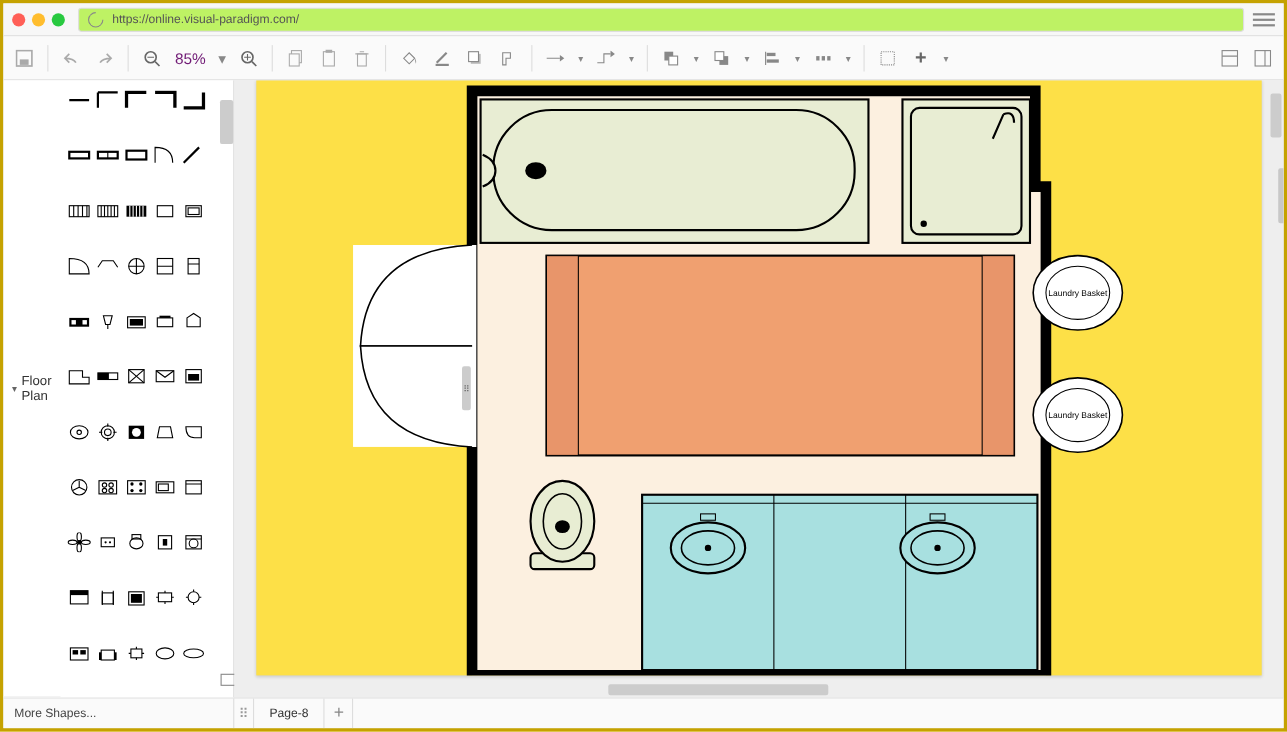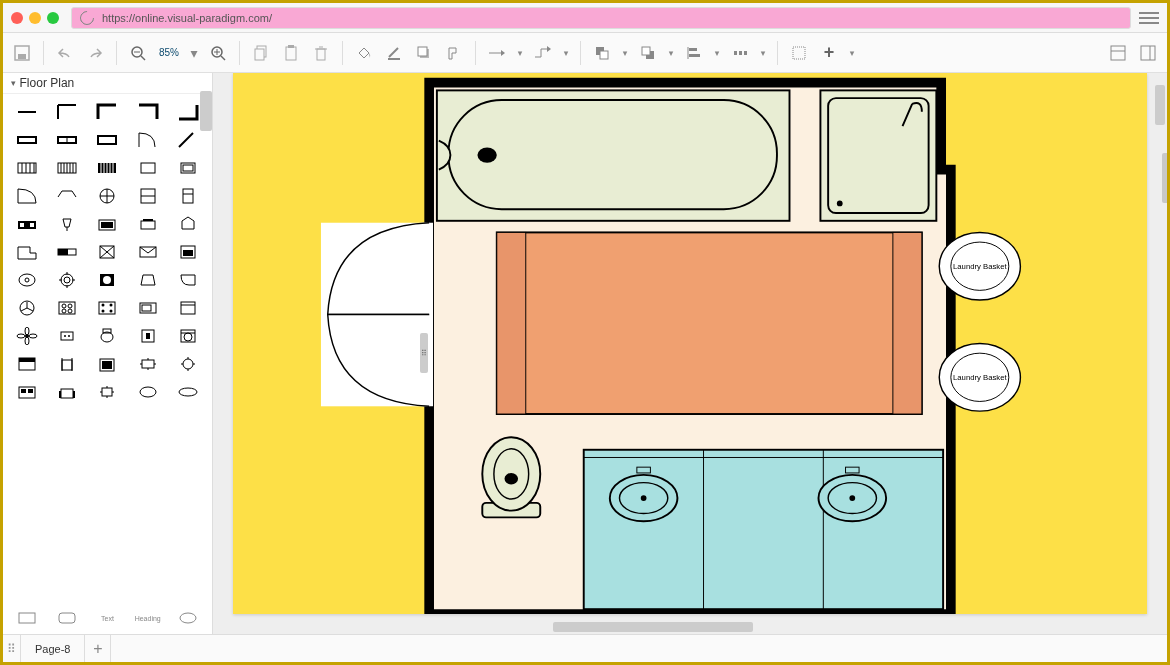--- a/index.html
+++ b/index.html
@@ -1,30 +1,30 @@
 <!DOCTYPE html>
 <html><head>
 <meta charset="utf-8">
 <style>
 *{box-sizing:border-box;margin:0;padding:0;font-family:Arial,Helvetica,sans-serif}
 body{width:1170px;height:665px;border:3px solid #c5a200;background:#eee;overflow:hidden;position:relative}
 .addrbar{height:30px;background:#f7f7f7;display:flex;align-items:center;padding:0 8px;border-bottom:1px solid #ddd}
 .traffic{display:flex;gap:6px;margin-right:12px}
 .dot{width:12px;height:12px;border-radius:50%}
 .dot.r{background:#ff5f57}.dot.y{background:#ffbd2e}.dot.g{background:#28c940}
-.addr-field{flex:1;background:#f9a8d4;border:1px solid #ddd;border-radius:3px;height:22px;display:flex;align-items:center;padding:0 8px;font-size:11px;color:#555;gap:8px}
+.addr-field{flex:1;background:#bef264;border:1px solid #ddd;border-radius:3px;height:22px;display:flex;align-items:center;padding:0 8px;font-size:11px;color:#555;gap:8px}
 .reload{width:14px;height:14px;border:1.5px solid #888;border-radius:50%;border-top-color:transparent;transform:rotate(45deg);position:relative}
 .hamb{width:20px;display:flex;flex-direction:column;gap:3px;margin-left:8px}
 .hamb span{height:2px;background:#888}
 .toolbar{height:40px;background:#fafafa;border-bottom:1px solid #e0e0e0;display:flex;align-items:center;padding:0 6px;gap:4px}
 .tbar-sep{width:1px;height:24px;background:#ddd;margin:0 4px}
 .tbtn{width:26px;height:26px;display:flex;align-items:center;justify-content:center;color:#888;font-size:14px;cursor:pointer;border-radius:2px}
-.zoom-lbl{font-size:10px;color:#0c4a6e;margin:0 4px}
+.zoom-lbl{font-size:14px;color:#701a75;margin:0 4px}
 .main{display:flex;height:calc(100% - 30px - 40px - 28px)}
-.sidebar{width:210px;background:#fff;border-right:1px solid #ddd;display:flex;flex-direction:column;position:relative}
+.sidebar{width:210px;background:#fff;border-right:1px solid #ddd;display:flex;flex-direction:row;position:relative}
 .side-head{font-size:12px;padding:3px 8px;border-bottom:1px solid #eee;color:#333;display:flex;align-items:center;gap:4px}
 .side-head::before{content:"▾";font-size:9px;color:#666}
 .shape-grid{flex:0 0 auto;padding:6px;display:grid;grid-template-columns:repeat(5,1fr);gap:4px}
 .shape-cell{height:24px;display:flex;align-items:center;justify-content:center;cursor:pointer;font-size:8px;color:#333}
 .shape-cell svg{width:22px;height:18px}
 .side-scroll{position:absolute;right:0;top:18px;width:12px;height:40px;background:#ccc;border-radius:2px}
 .side-scroll2{position:absolute;right:-3px;top:80px;width:8px;height:50px;background:#c8c8c8;border-radius:2px}
 .canvas-wrap{flex:1;background:#eee;position:relative;overflow:hidden}
 .canvas{position:absolute;left:20px;top:0;right:20px;bottom:20px;background:#fde047;box-shadow:0 1px 3px rgba(0,0,0,.15)}
 .floorplan{position:relative;width:100%;height:100%}
@@ -652,20 +652,23 @@
         <rect x="621" y="408" width="14" height="6" fill="#a8e0e0" stroke="#000"></rect>
       </svg>
     </div>
     <div class="page-scroll-v"></div>
     <div class="page-scroll-h"></div>
     <div class="splitter">⠿</div>
   </div>
 </div>
 
 <div class="footer">
+  <div class="more-shapes">
+      <span>More Shapes...</span>
+    </div>
   <div class="page-tab">
     <div class="tab-drag">⠿</div>
     <div class="tab">
         <span>Page-8</span>
       </div>
     <div class="tab-add">+</div>
   </div>
 </div>
 
 </body></html>

